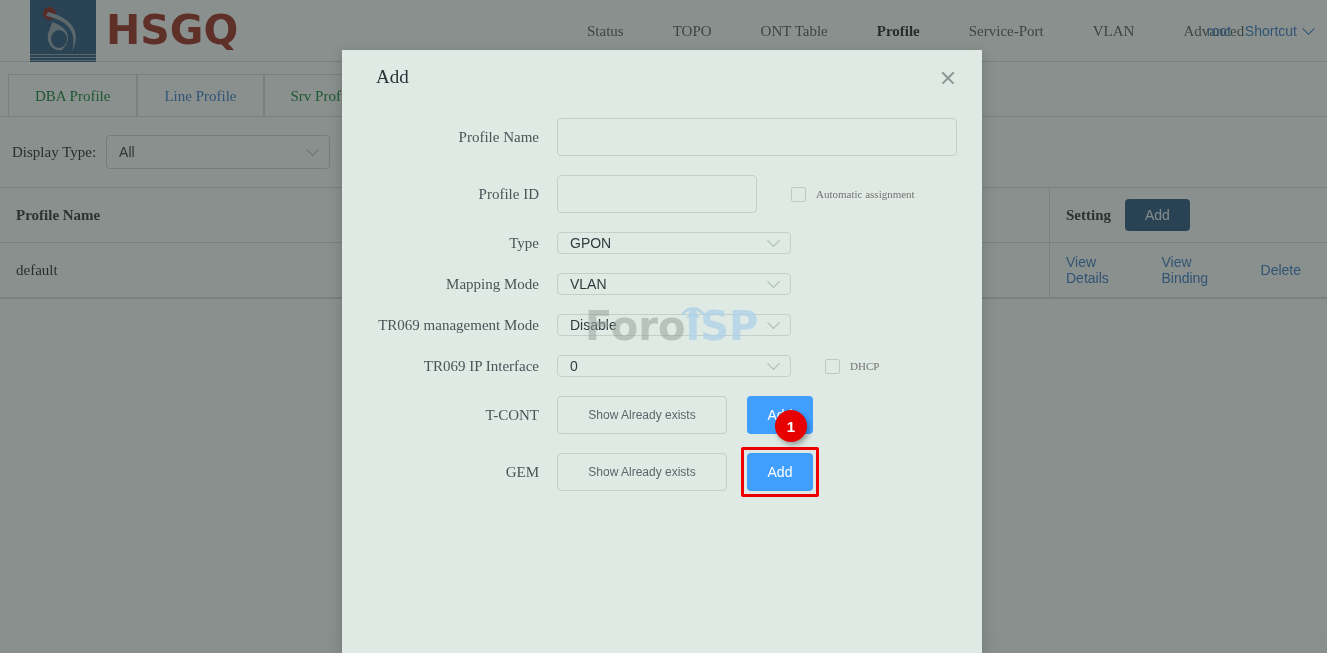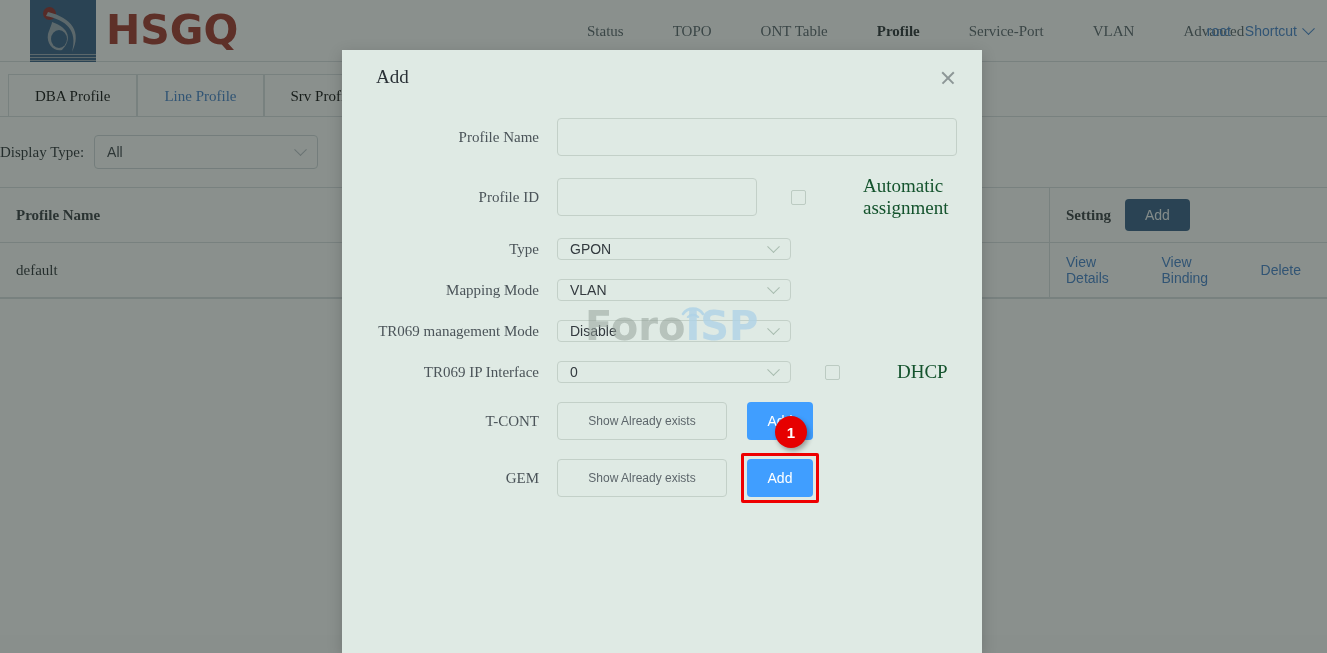--- a/index.html
+++ b/index.html
@@ -133,37 +133,37 @@
     background: #ffffff;
     height: 54px;
   }
   .tab {
     border: 1px solid #d8dde0;
     border-bottom: none;
     padding: 0 26px;
     height: 42px;
     line-height: 42px;
     font-size: 15px;
-    color: #000000;
+    color: #15803d;
     background: #fff;
     cursor: pointer;
     white-space: nowrap;
   }
   .tab.active { color: #3a7bc8; }
   .tabs-rule {
     height: 1px;
     background: #d8dde0;
     margin: 0;
   }
 
   
   .filterbar {
     display: flex;
     align-items: center;
-    padding: 18px 0 18px 0;
+    padding: 18px 0 18px 12px;
     gap: 10px;
   }
   .filter-label {
     font-size: 15px;
     color: #1d2428;
   }
   .select-box {
     width: 224px;
     height: 34px;
     border: 1px solid #cfd6da;
@@ -351,23 +351,22 @@
     cursor: pointer;
   }
   .cbox {
     width: 15px; height: 15px;
     border: 1px solid #bccbc2;
     border-radius: 2px;
     background: transparent;
     flex: none;
   }
   .cblabel {
-    font-size: 19px;
-    color: #14532d;
-    margin-left: 47px;
+    font-size: 11px;
+    color: #737373;
   }
 
   .ghost-btn {
     width: 170px;
     height: 38px;
     border: 1px solid #c3d0c8;
     border-radius: 4px;
     background: transparent;
     font-family: "Liberation Sans", sans-serif;
     font-size: 12px;

